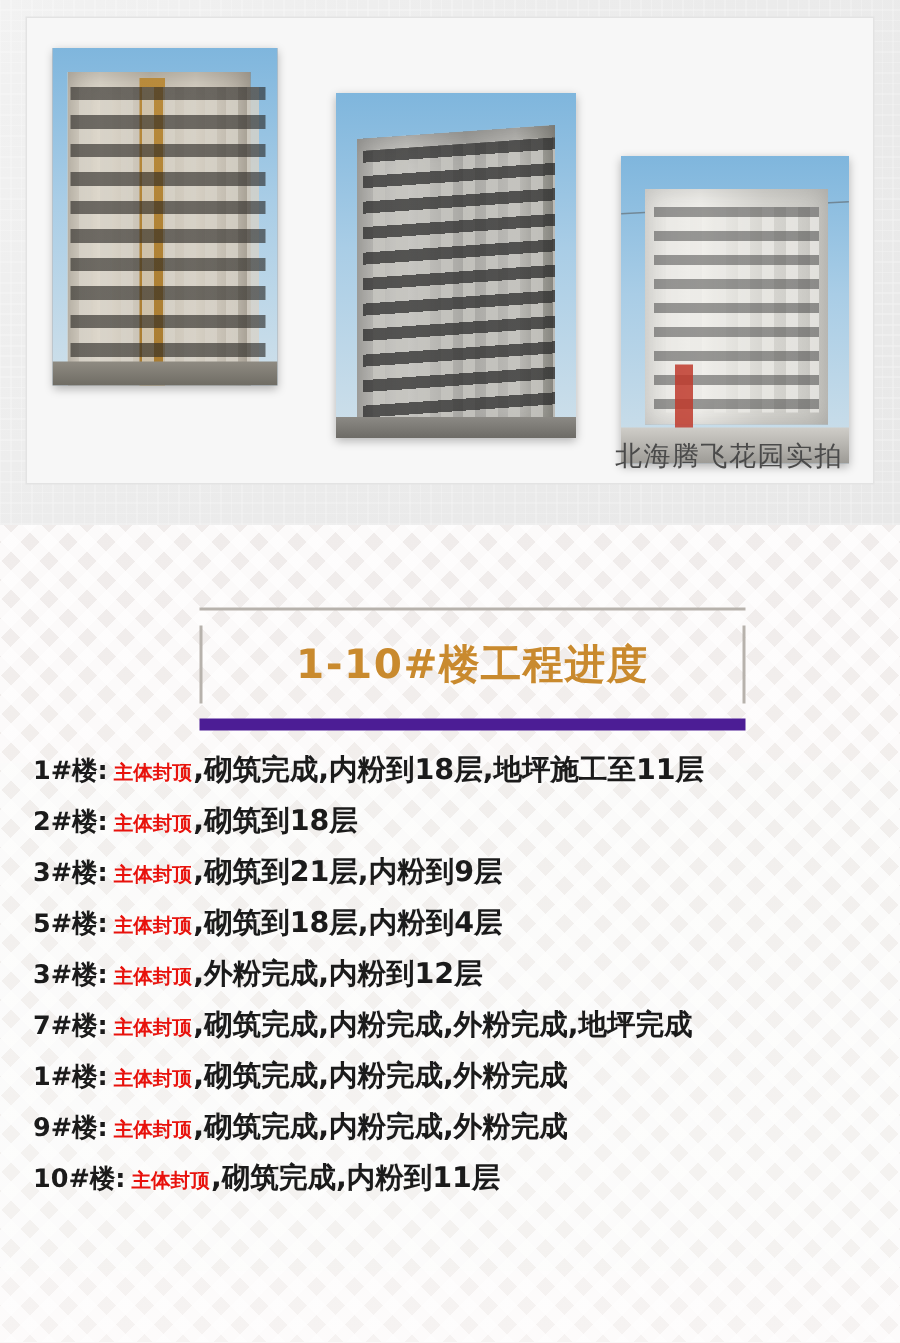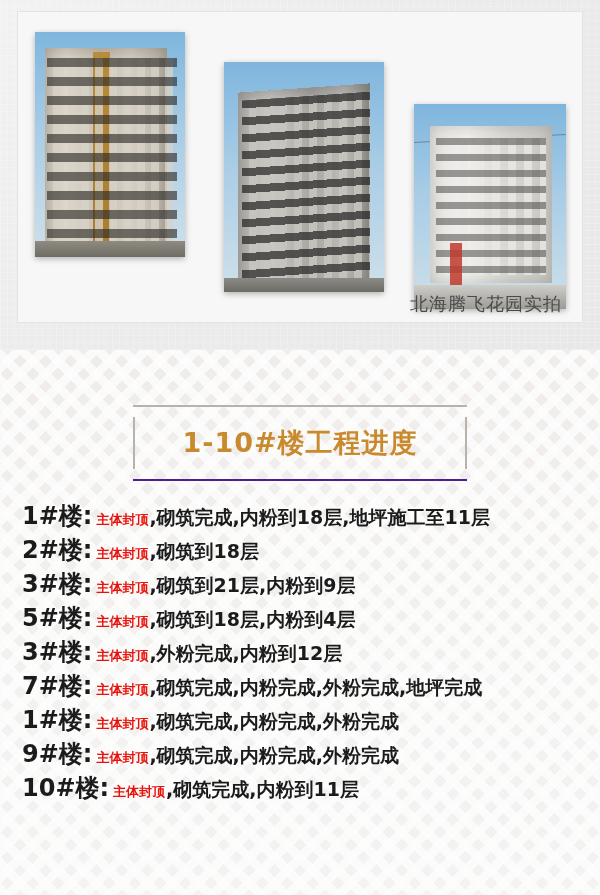--- a/index.html
+++ b/index.html
@@ -218,24 +218,24 @@
       repeating-linear-gradient(-45deg, rgba(255,255,255,0.85) 0px, rgba(255,255,255,0.85) 9px, rgba(0,0,0,0) 9px, rgba(0,0,0,0) 18px),
       linear-gradient(180deg,#efecea,#f6f4f2);
     opacity: .85;
     pointer-events: none;
   }
 
   .title-box {
     position: absolute;
     left: 133px;
     top: 55px;
-    width: 334px;
+    width: 364px;
     height: 72px;
     border-top: 2px solid #b7b2ac;
-    border-bottom: 2px solid #4c1d95;
+    border-bottom: 8px solid #4c1d95;
     display: flex;
     align-items: center;
     justify-content: center;
   }
   .title-box:before,
   .title-box:after {
     content: "";
     position: absolute;
     top: 10px;
     bottom: 10px;
@@ -261,21 +261,21 @@
     right: 18px;
   }
   .row {
     display: flex;
     align-items: baseline;
     height: 34px;
     white-space: nowrap;
     font-family: "DejaVu Sans", sans-serif;
   }
   .row-label {
-    font-size: 24px;
+    font-size: 17px;
     font-weight: bold;
     color: #1b1b1b;
     margin-right: 4px;
   }
   .row-highlight {
     font-size: 13px;
     font-weight: bold;
     color: #e8120c;
     margin-right: 1px;
   }

